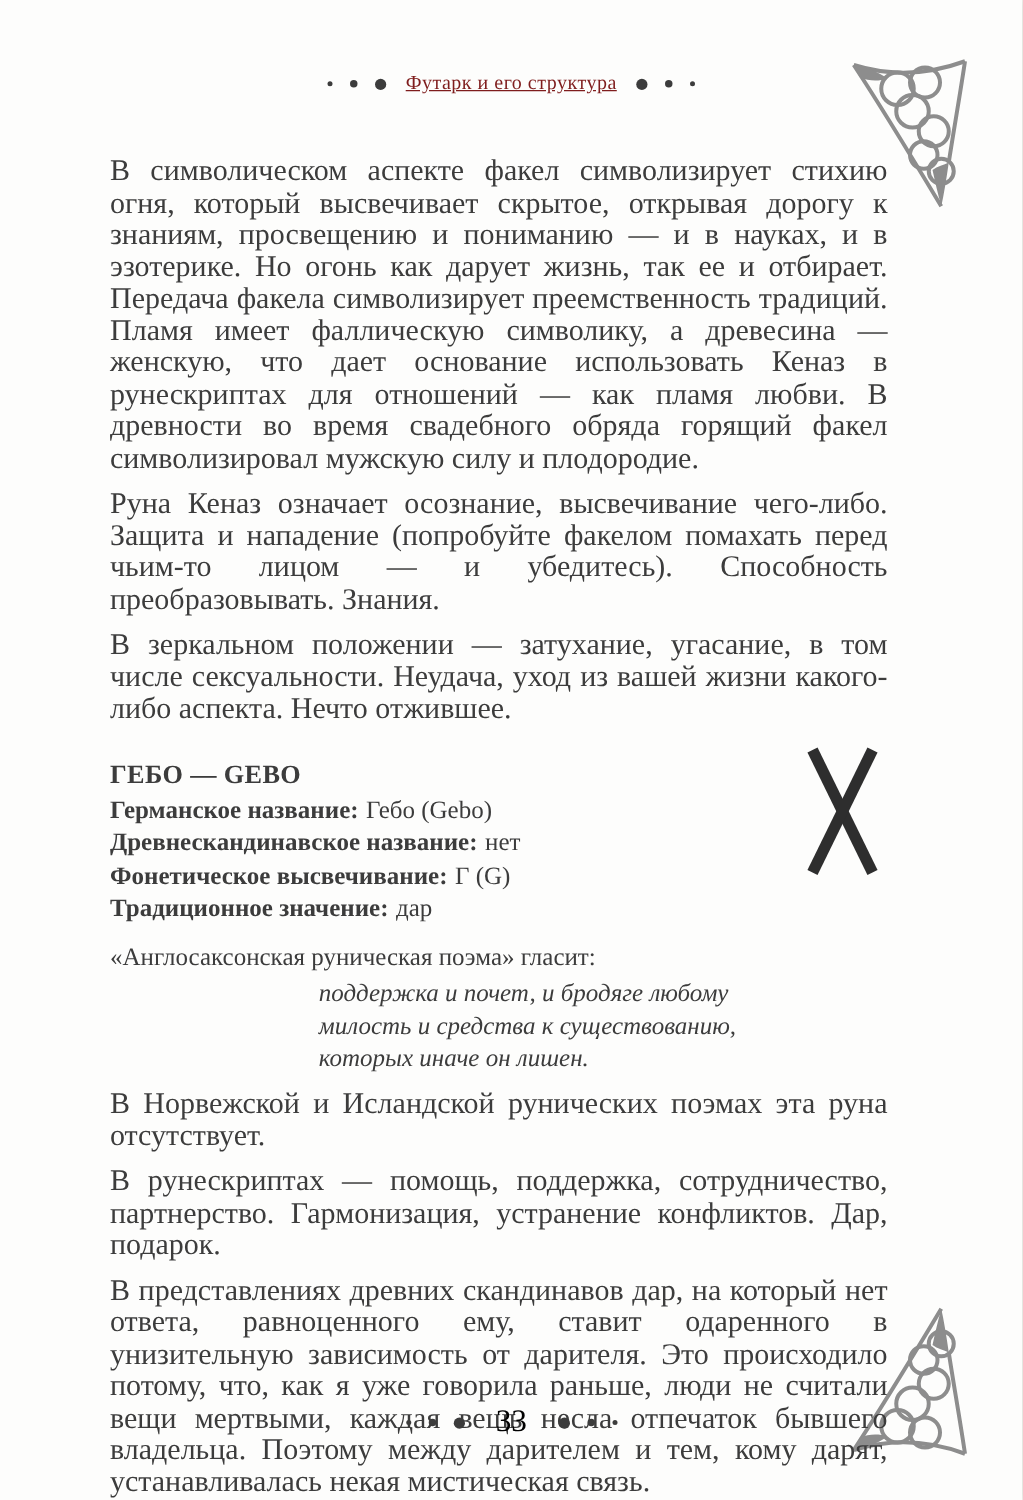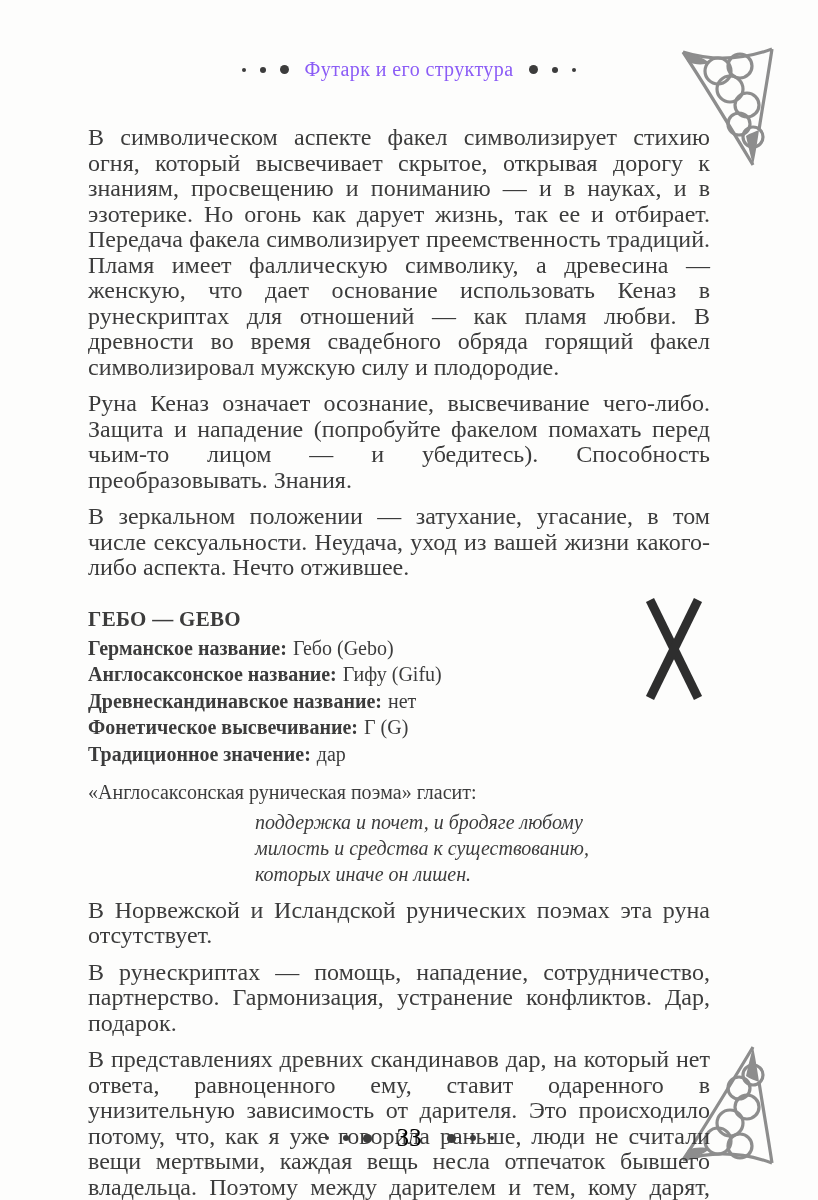--- a/index.html
+++ b/index.html
@@ -19,23 +19,24 @@
   .running-head {
     position: absolute;
     top: 58px; left: 0;
     width: 100%;
     display: flex;
     justify-content: center;
     align-items: center;
     gap: 16px;
   }
   .head-title {
-    font-size: 20px;
+    font-size: 16px;
     letter-spacing: 0.4px;
-    color: #8b5cf6;
+    color: #7f1d1d;
+    text-decoration: underline;
   }
   .dots { display: flex; align-items: center; gap: 14px; }
   .dot { display: inline-block; border-radius: 50%; background: #3c3c3c; }
   .dot.s { width: 4px;  height: 4px; }
   .dot.m { width: 6px;  height: 6px; }
   .dot.l { width: 9px;  height: 9px; }
 
   
   .ornament { position: absolute; right: 40px; }
   .ornament.top-right { top: 44px; }
@@ -156,23 +157,20 @@
     <p class="body-par">Руна Кеназ означает осознание, высвечивание чего-либо. Защита и нападение (попробуйте факелом помахать перед чьим-то лицом — и убедитесь). Способность преобразовывать. Знания.</p>
     <p class="body-par">В зеркальном положении — затухание, угасание, в том числе сексуальности. Неудача, уход из вашей жизни какого-либо аспекта. Нечто отжившее.</p>
 
     <section class="rune-section">
       <h2 class="section-heading">ГЕБО — GEBO</h2>
 
       <div class="attr-line">
         <span class="attr-label">Германское название:</span><span class="attr-value">Гебо (Gebo)</span>
       </div>
       <div class="attr-line">
-        <span class="attr-label">Англосаксонское название:</span><span class="attr-value">Гифу (Gifu)</span>
-      </div>
-      <div class="attr-line">
         <span class="attr-label">Древнескандинавское название:</span><span class="attr-value">нет</span>
       </div>
       <div class="attr-line">
         <span class="attr-label">Фонетическое высвечивание:</span><span class="attr-value">Г (G)</span>
       </div>
       <div class="attr-line">
         <span class="attr-label">Традиционное значение:</span><span class="attr-value">дар</span>
       </div>
 
       <svg class="rune-glyph" width="68" height="104" viewBox="0 0 68 104">
@@ -186,21 +184,21 @@
     <div class="poem-block">
       <p class="poem-intro">«Англосаксонская руническая поэма» гласит:</p>
       <div class="poem-lines">
         <p class="poem-line">поддержка и почет, и бродяге любому</p>
         <p class="poem-line">милость и средства к существованию,</p>
         <p class="poem-line">которых иначе он лишен.</p>
       </div>
     </div>
 
     <p class="body-par">В Норвежской и Исландской рунических поэмах эта руна отсутствует.</p>
-    <p class="body-par">В рунескриптах — помощь, нападение, сотрудничество, партнерство. Гармонизация, устранение конфликтов. Дар, подарок.</p>
+    <p class="body-par">В рунескриптах — помощь, поддержка, сотрудничество, партнерство. Гармонизация, устранение конфликтов. Дар, подарок.</p>
     <p class="body-par">В представлениях древних скандинавов дар, на который нет ответа, равноценного ему, ставит одаренного в унизительную зависимость от дарителя. Это происходило потому, что, как я уже говорила раньше, люди не считали вещи мертвыми, каждая вещь несла отпечаток бывшего владельца. Поэтому между дарителем и тем, кому дарят, устанавливалась некая мистическая связь.</p>
 
   </main>
 
   <footer class="page-footer">
     <span class="dots">
       <i class="dot s"></i>
         <i class="dot m"></i>
         <i class="dot l"></i>
     </span>

